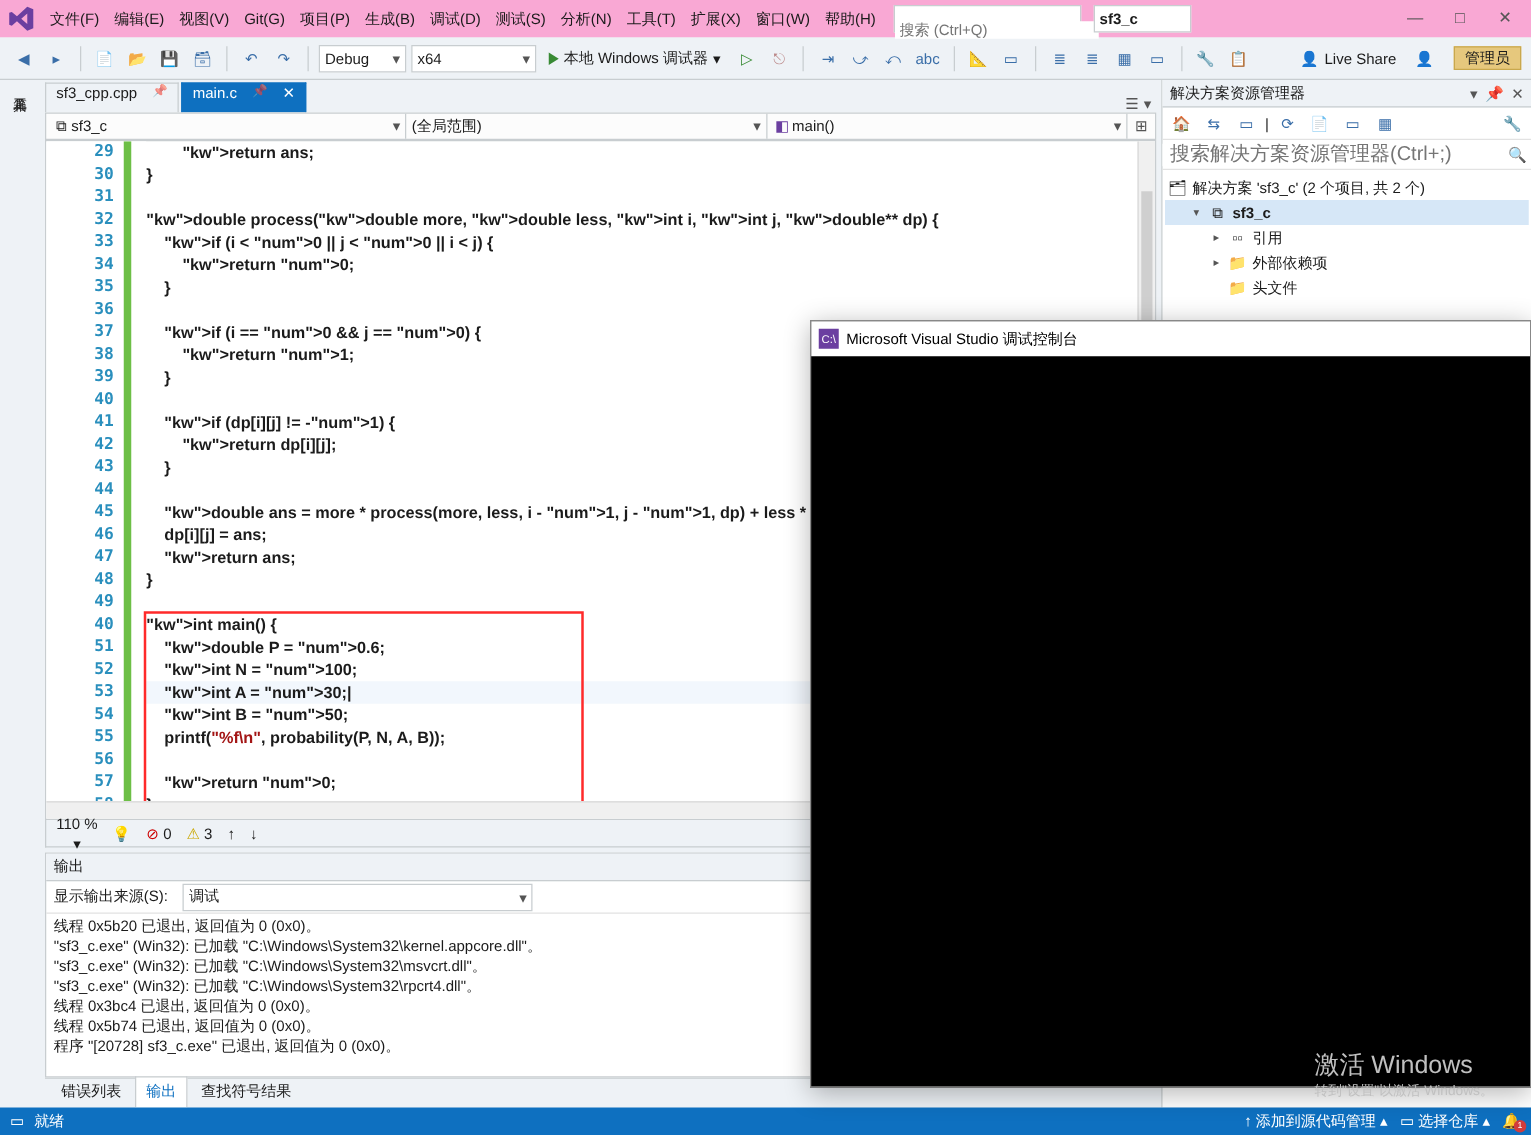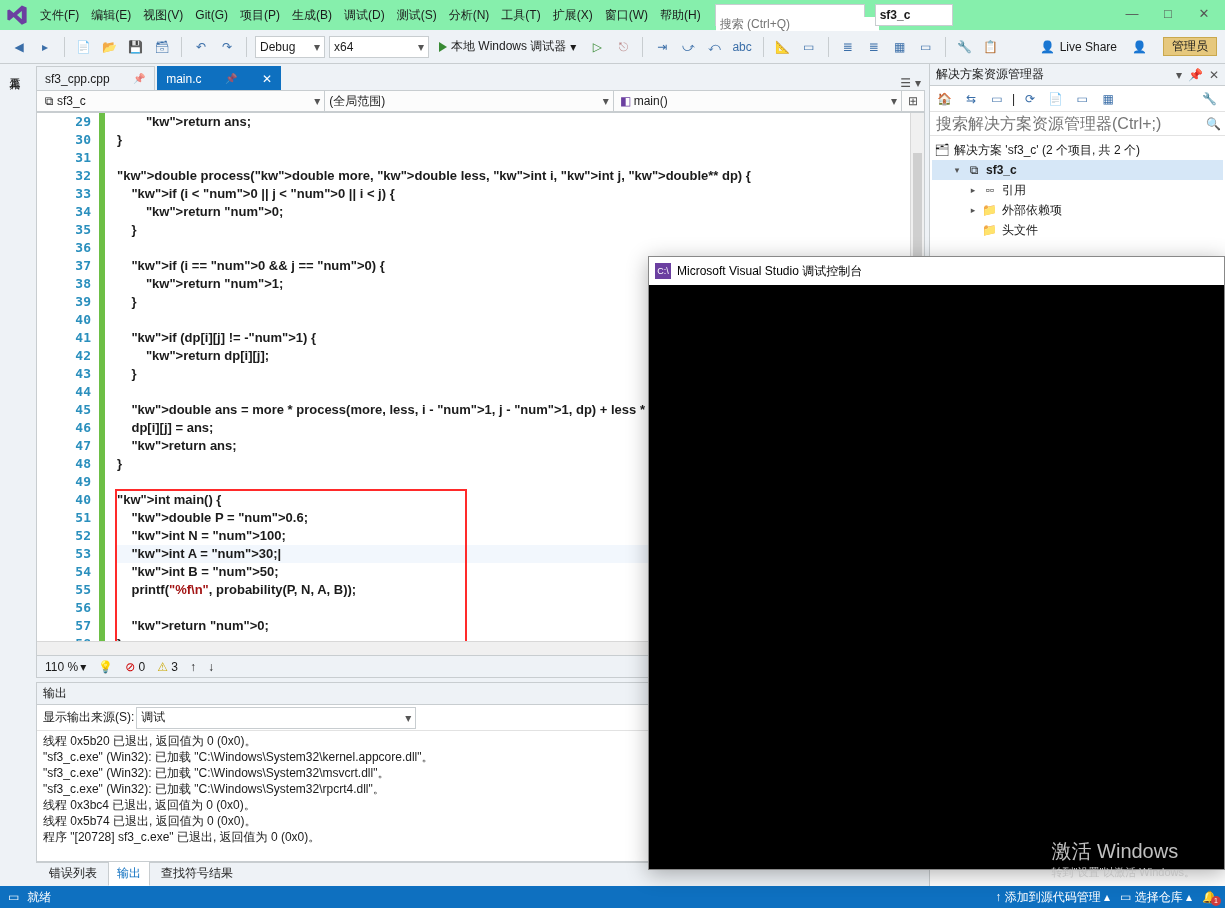--- a/index.html
+++ b/index.html
@@ -1,19 +1,19 @@
 <!DOCTYPE html>
 <html><head>
 <meta charset="utf-8">
 <style>
 * { margin:0; padding:0; box-sizing:border-box; font-family:"Microsoft YaHei","Segoe UI",sans-serif; }
 body { background:#eef2f6; font-size:12px; color:#1b1b1b; overflow:hidden; width:1225px; height:908px; position:relative; }
 
 
-.menubar { height:30px; background:#86efac; display:flex; align-items:center; padding:0 4px; }
+.menubar { height:30px; background:#f9a8d4; display:flex; align-items:center; padding:0 4px; }
 .menubar .vslogo { width:22px; height:22px; margin:0 6px 0 2px; display:flex;align-items:center;justify-content:center;}
 .menubar .vslogo svg { width:22px;height:22px;}
 .menubar .mi { padding:4px 6px; cursor:default; }
 .menubar .srch { margin-left:8px; display:flex; align-items:center; border:1px solid #c8cdd0; background:#fff; width:150px; height:22px;}
 .menubar .srch input { border:none;outline:none;flex:1;font-size:12px;padding:0 4px;color:#999;margin-top:18px;}
 .menubar .srch .mag { width:18px;text-align:center;color:#555;}
 .menubar .projbox { margin-left:10px; background:#fff;border:1px solid #c8cdd0;width:78px;height:22px;display:flex;align-items:center;padding:0 4px;font-weight:bold;}
 .winbtns { position:absolute; right:4px; top:2px; display:flex; gap:2px;}
 .winbtns div{ width:34px;height:22px;display:flex;align-items:center;justify-content:center;color:#555;font-size:13px;}
 
@@ -27,21 +27,21 @@
 .playtri{width:0;height:0;border-left:8px solid #388a34;border-top:5px solid transparent;border-bottom:5px solid transparent;}
 .liveshare{display:flex;align-items:center;gap:4px;padding:0 6px;}
 .adminbox{background:#e6c87d;border:1px solid #c9a84d;padding:0 8px;margin-left:6px;}
 
 
 .leftrail { position:absolute; left:0; top:64px; width:22px; height:600px; background:#eef2f6; writing-mode:vertical-rl; text-orientation:upright; font-size:11px; padding-top:4px; text-align:left;}
 .leftrail span{background:#eef2f6;padding:2px;}
 
 
 .doctabs { position:absolute; left:36px; top:64px; right:300px; height:26px; display:flex; align-items:flex-end; background:#eef2f6;}
-.tab { height:24px; display:flex;align-items:center;padding:0 8px;gap:24px;border:1px solid #c8cdd0;border-bottom:none;background:#eef2f6;margin-right:2px;font-size:12px;}
+.tab { height:24px; display:flex;padding:0 8px;gap:12px;border:1px solid #c8cdd0;border-bottom:none;background:#eef2f6;margin-right:2px;font-size:12px;}
 .tab.active { background:#0e70c0;color:#fff;border-color:#0e70c0;}
 .tab .pin{font-size:10px;opacity:.6;}
 .tab .cls{font-size:12px;}
 .doctabs .tabtail{margin-left:auto;display:flex;gap:4px;padding-right:4px;color:#555;}
 
 
 .navbar { position:absolute; left:36px; top:90px; right:300px; height:22px; display:flex; background:#fcfcfc;border:1px solid #c8cdd0;}
 .navbar .nbc{flex:1;display:flex;align-items:center;padding:0 4px;border-right:1px solid #c8cdd0;}
 .navbar .nbc .dd{margin-left:auto;color:#555;}
 .navbar .side{width:22px;display:flex;align-items:center;justify-content:center;color:#555;}
@@ -54,28 +54,28 @@
 .trackbar .green{position:absolute;left:0;top:0;bottom:0;width:6px;background:#6dbf46;}
 .codearea{position:absolute;left:80px;right:0;top:0;bottom:0;font-family:Consolas,monospace;font-size:13px;line-height:18px;white-space:pre;}
 .codearea .ln{height:18px;}
 .gutter .ln{height:18px;font-family:Consolas,monospace;font-size:13px;line-height:18px;} .str{color:#a31515;}
 .hl-line{position:absolute;left:0;right:0;height:18px;background:#eaf1fb;opacity:.6;}
 .redbox{position:absolute;border:2px solid #ff2a2a;}
 .vscroll{position:absolute;right:0;top:0;bottom:14px;width:14px;background:#f0f0f0;border-left:1px solid #d8d8d8;}
 .vscroll .thumb{position:absolute;left:2px;right:2px;top:40px;height:180px;background:#cfcfcf;}
 .hscroll{position:absolute;left:0;right:14px;bottom:0;height:14px;background:#f0f0f0;border-top:1px solid #d8d8d8;}
 .editor-status{position:absolute;left:36px;right:300px;height:22px;background:#eef2f6;display:flex;align-items:center;gap:12px;padding:0 8px;border:1px solid #c8cdd0;border-top:none;}
-.editor-status .zoom{display:flex;align-items:center;gap:2px;}
+.editor-status .zoom{display:flex;align-items:center;gap:2px;flex-direction:column;}
 .err{color:#c00;} .warn{color:#caa700;}
 
 
 .outpanel{position:absolute;left:36px;right:300px;bottom:46px;height:180px;background:#fff;border:1px solid #c8cdd0;display:flex;flex-direction:column;}
 .outpanel .hdr{height:22px;background:#eef2f6;display:flex;align-items:center;padding:0 6px;border-bottom:1px solid #c8cdd0;justify-content:space-between;}
 .outpanel .hdr .cls{color:#555;}
-.outpanel .tbrow{height:26px;display:flex;align-items:center;padding:0 6px;gap:2px;border-bottom:1px solid #e2e2e2;}
+.outpanel .tbrow{height:26px;display:flex;align-items:center;padding:0 6px;gap:12px;border-bottom:1px solid #e2e2e2;}
 .outpanel .tbrow .combo{width:280px;}
 .outpanel .body{flex:1;font-family:Consolas,"Microsoft YaHei",monospace;font-size:12px;line-height:16px;padding:2px 6px;position:relative;overflow:hidden;}
 .outpanel .vscroll2{position:absolute;right:0;top:48px;bottom:0;width:14px;background:#f0f0f0;}
 .outpanel .vscroll2 .thumb{position:absolute;left:2px;right:2px;top:20px;height:60px;background:#cfcfcf;}
 
 
 .tooltabs{position:absolute;left:36px;right:300px;bottom:22px;height:24px;background:#eef2f6;display:flex;align-items:flex-end;padding:0 4px;gap:2px;border-top:1px solid #c8cdd0;}
 .tooltabs .tt{padding:3px 8px;border:1px solid transparent;}
 .tooltabs .tt.active{background:#fff;border:1px solid #c8cdd0;border-bottom-color:#fff;color:#0e70c0;}
 

